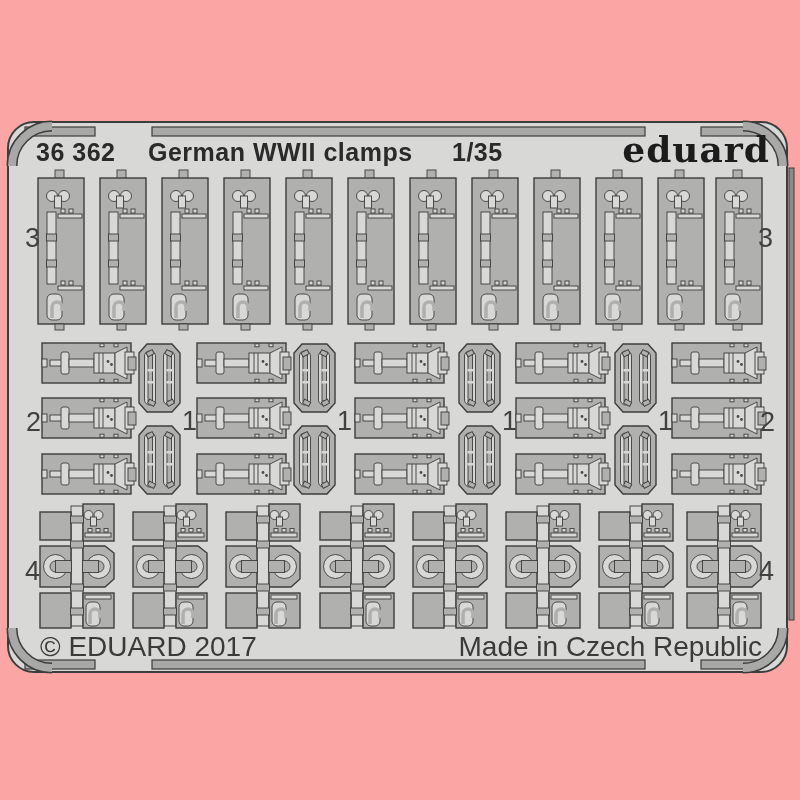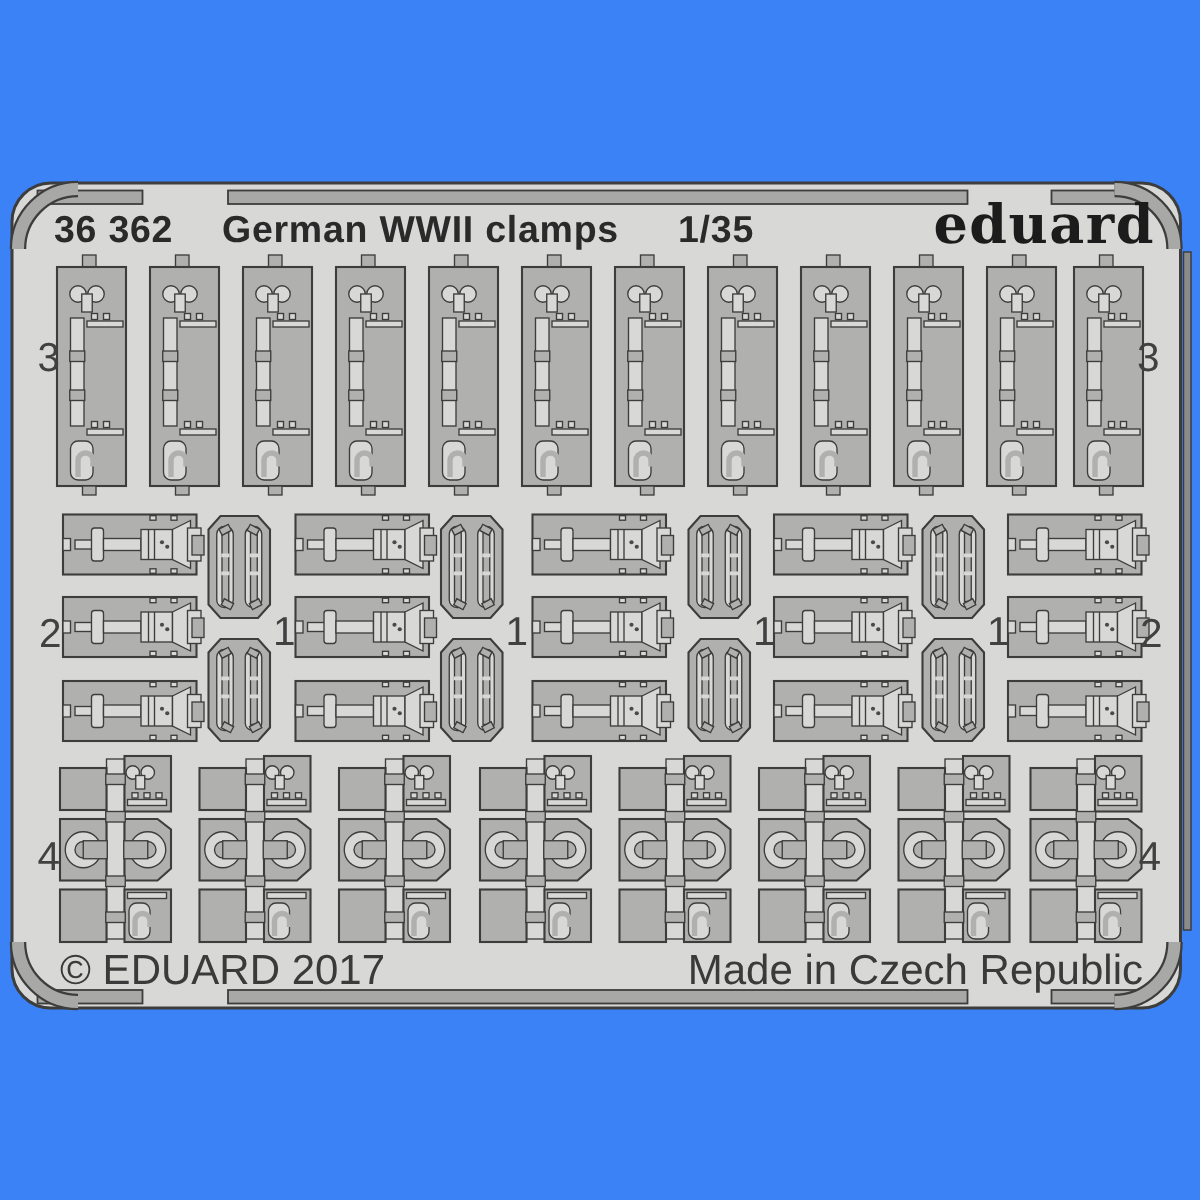--- a/index.html
+++ b/index.html
@@ -1,16 +1,16 @@
 <!DOCTYPE html>
 <html><head>
 <meta charset="utf-8">
 <style>
   html,body { margin:0; padding:0; background:#ffffff; }
-  .stage { width:800px; height:800px; position:relative; background:#3b82f6; }
+  .stage { width:800px; height:800px; position:relative; background:#fca5a5; }
   svg { display:block; }
 
   
   .sheet { fill:#d8d8d6; stroke:#3d3d3d; stroke-width:2; }
   .pt   { fill:#b0b1af; stroke:#3d3d3d; stroke-width:1.4; }
   .pt2  { fill:#b0b1af; stroke:#3d3d3d; stroke-width:0.9; }
   .ct   { fill:#d8d8d6; stroke:#3d3d3d; stroke-width:0.9; }
   .ct0  { fill:#d8d8d6; stroke:none; }
   .hk   { fill:none; stroke:#b0b1af; stroke-width:3.6; }
   .ln   { stroke:#3d3d3d; stroke-width:0.9; }

